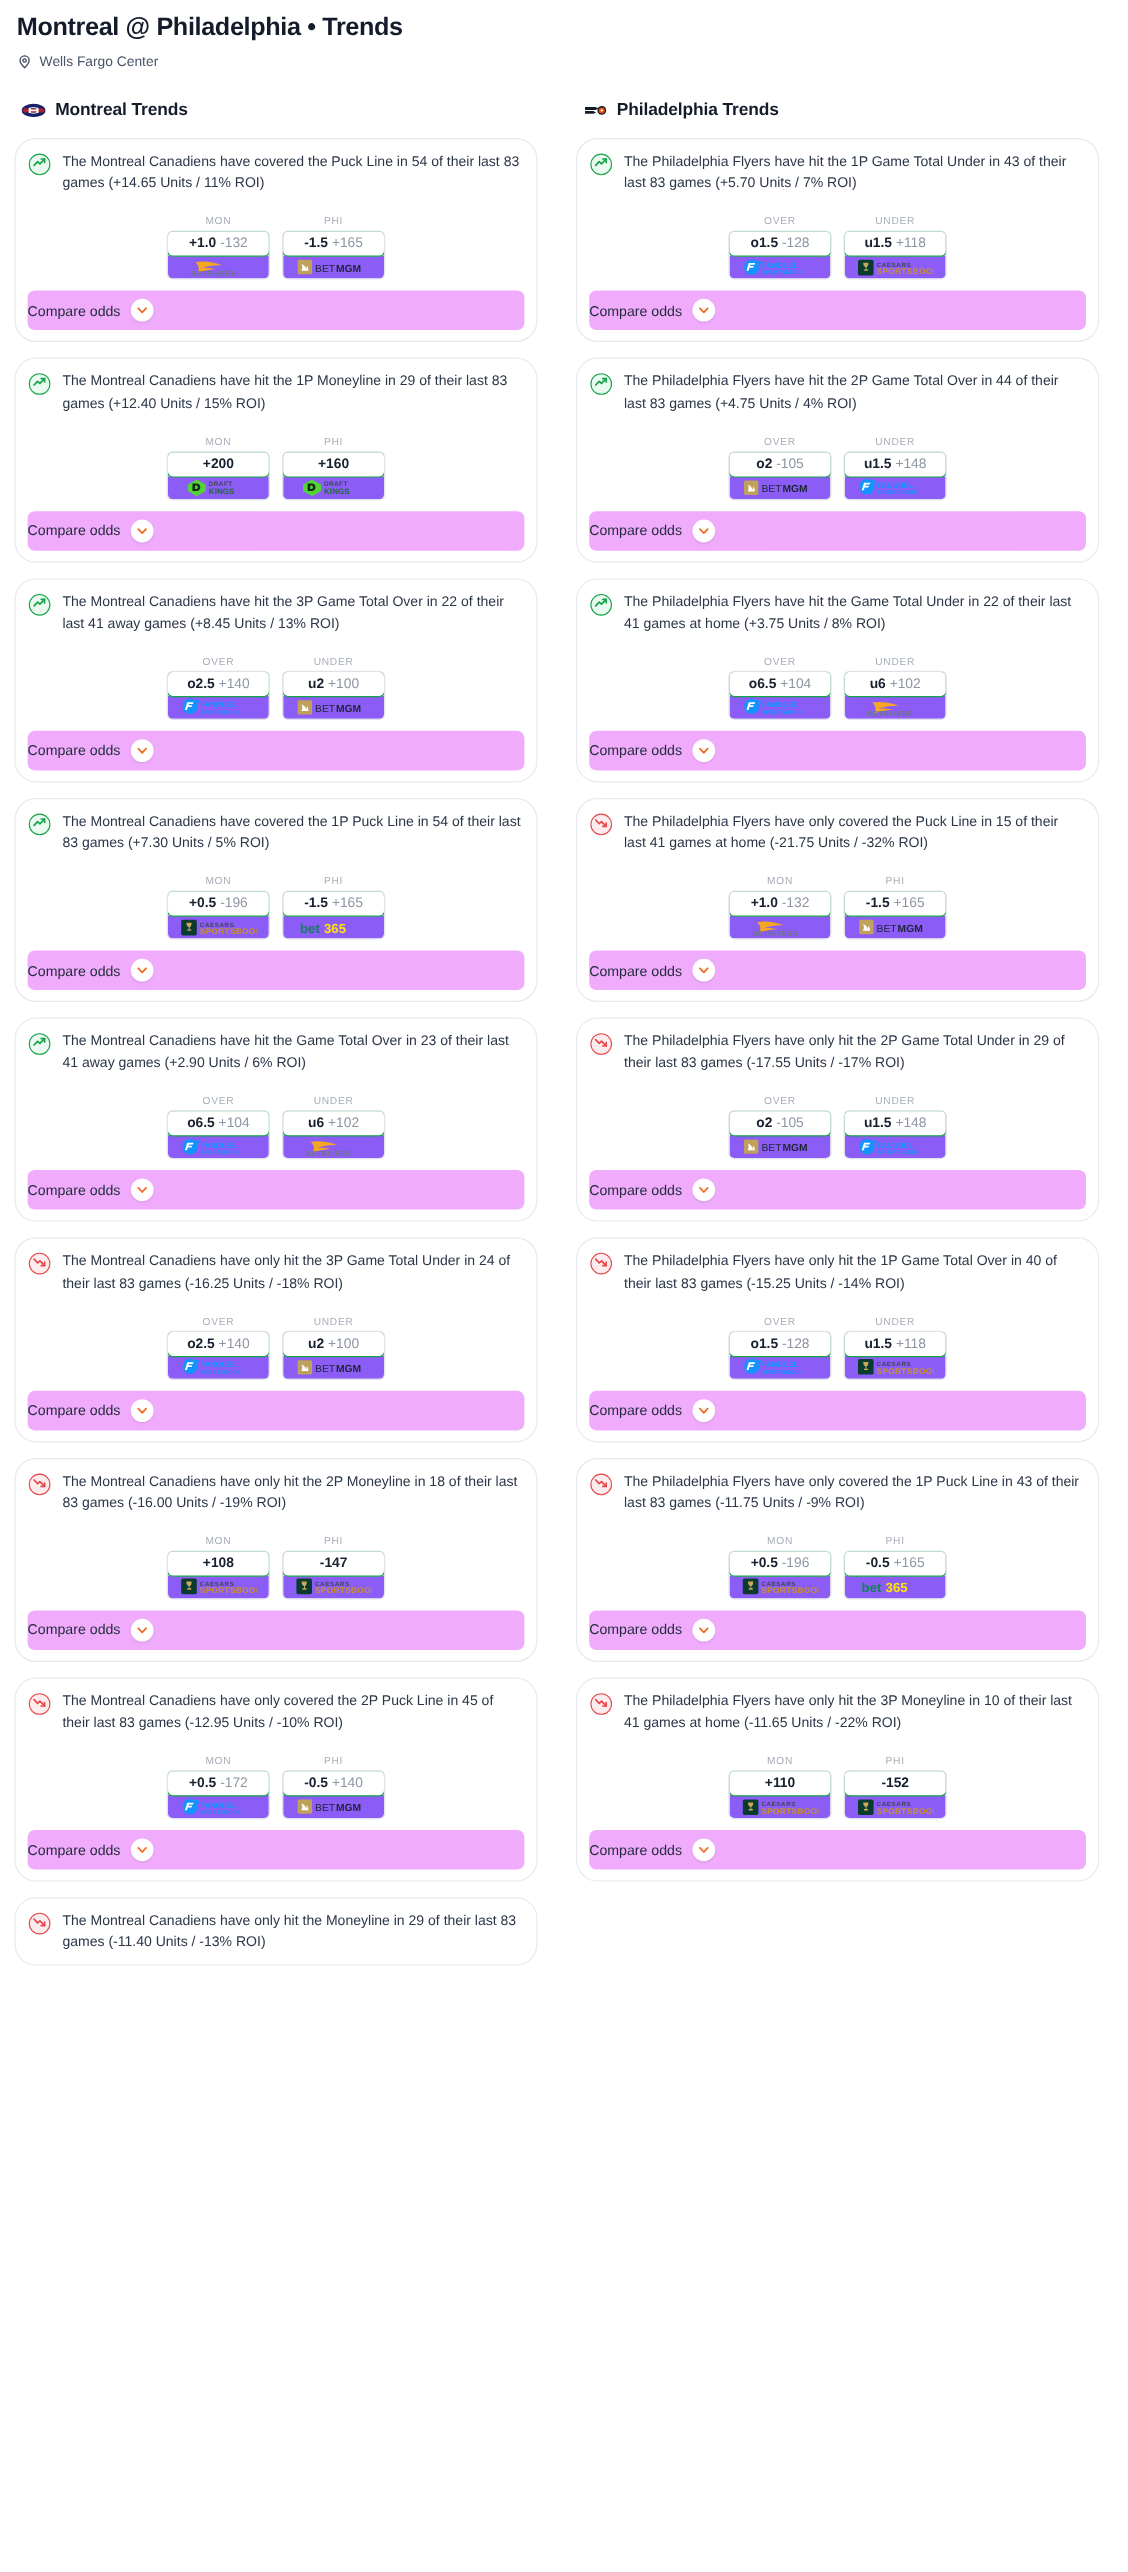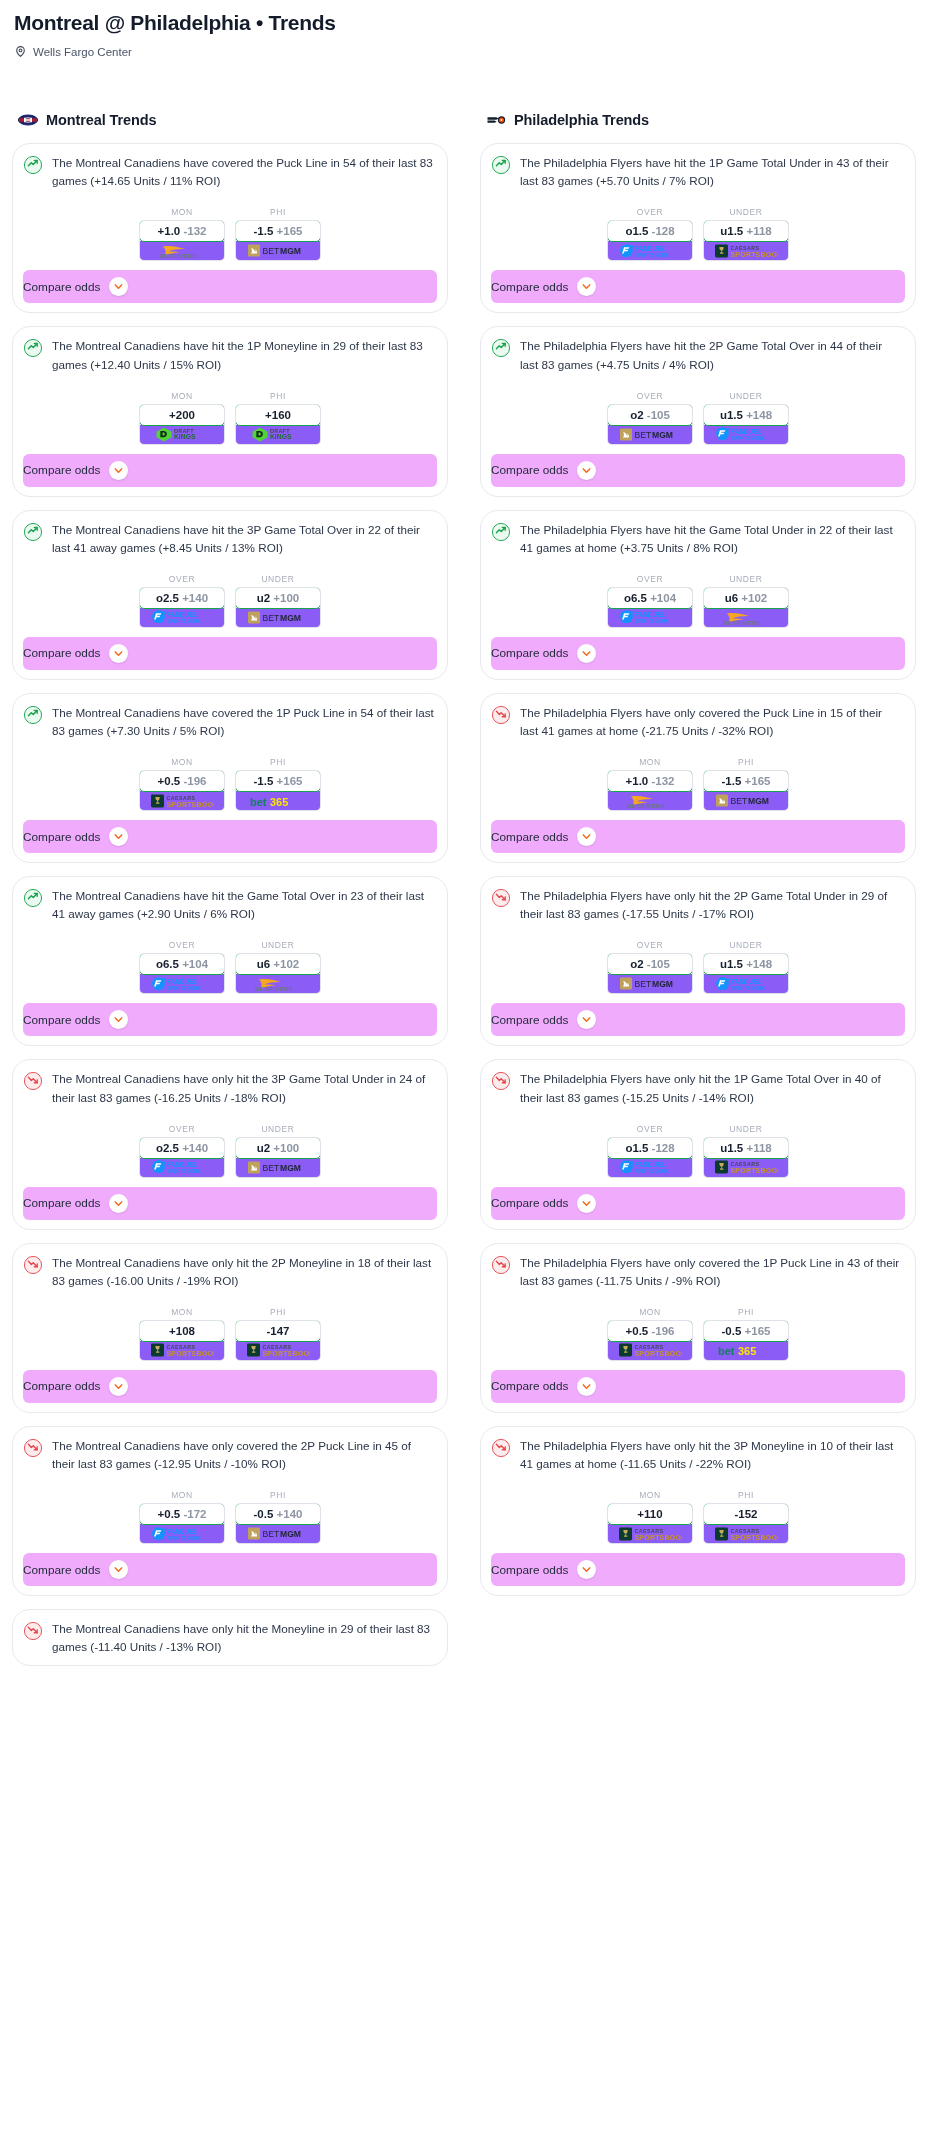--- a/index.html
+++ b/index.html
@@ -41,21 +41,20 @@
     align-items: flex-start;
   }
   .col { width: 436px; flex: 0 0 436px; }
 
   .col-head {
     display: flex;
     align-items: center;
     gap: 8px;
     margin-bottom: 13px;
     padding-left: 6px;
-    margin-top: 28px;
   }
   .col-head .team-logo { width: 20px; height: 20px; flex: 0 0 20px; display: block; }
   .col-head-title { font-size: 14.5px; font-weight: 700; color: #141c2b; letter-spacing: -0.1px;}
 
   
   .card {
     border: 1px solid #e7e9ee;
     border-radius: 18px;
     background: #ffffff;
     margin-bottom: 13px;
@@ -99,21 +98,21 @@
     text-align: center;
     padding: 4px 2px;
     font-size: 11.5px;
     font-weight: 700;
     color: #17202f;
     margin: -1px;
     position: relative;
     z-index: 2;
     white-space: nowrap;
   }
-  .odds-box .val .sec { color: #8d95a3; font-weight: 700; }
+  .odds-box .val .sec { color: #8d95a3; font-weight: 400; }
   .book-strip {
     height: 19px;
     display: flex;
     align-items: center;
     justify-content: center;
     background: #8b5cf6;
   }
   .book-strip svg { display: block; }
 
   .compare {

